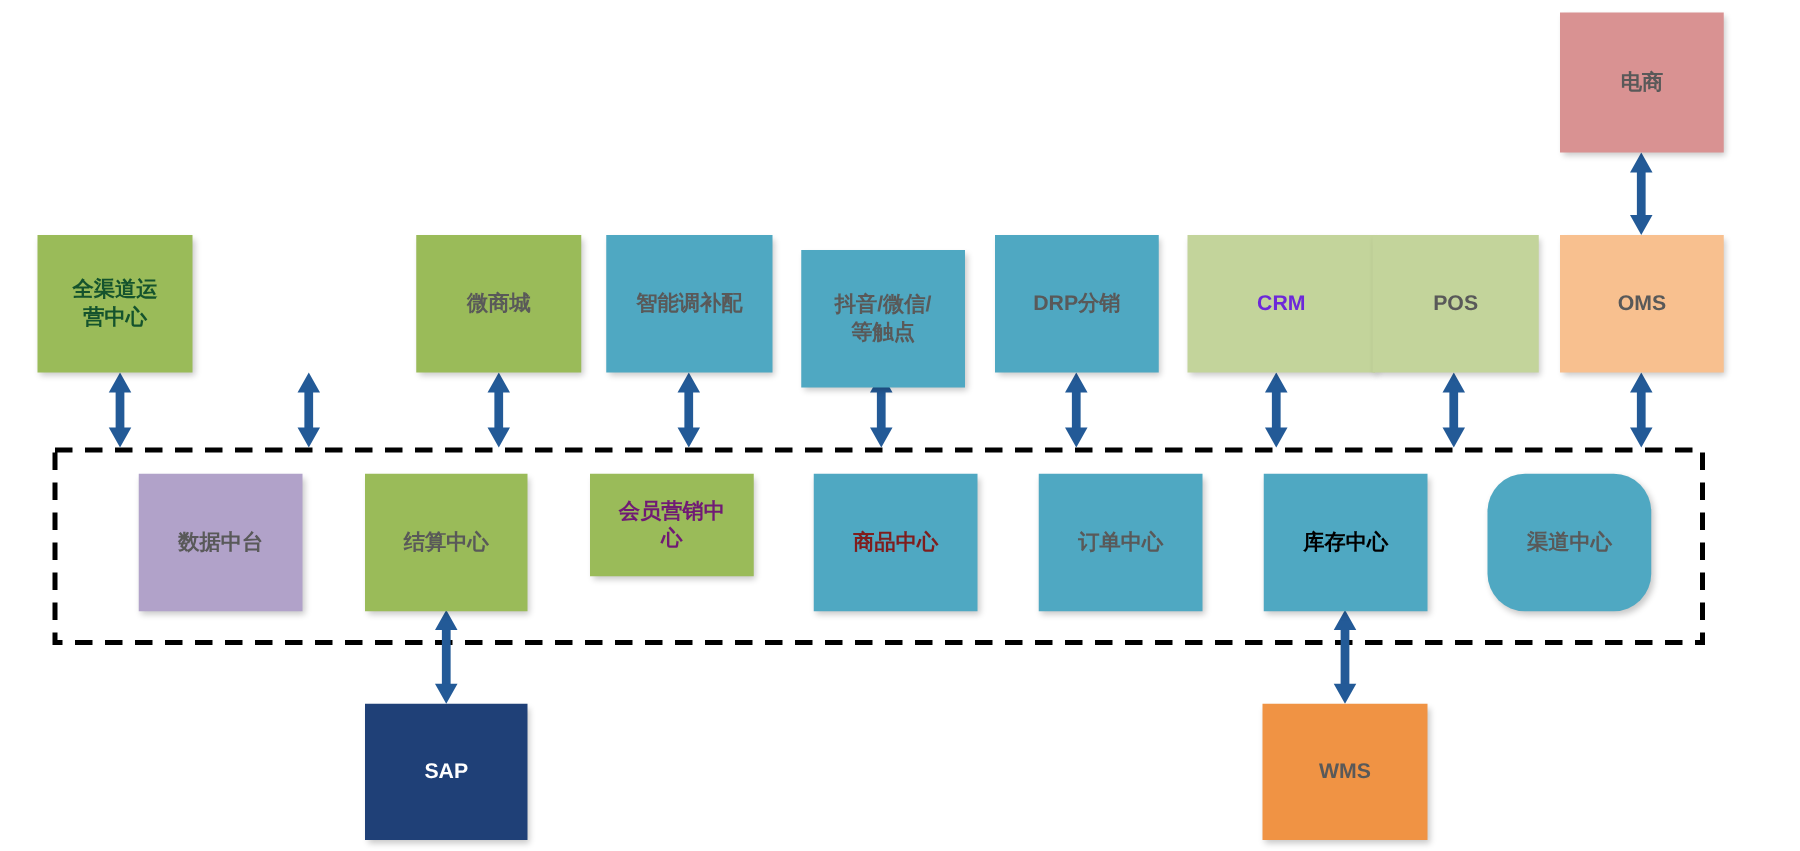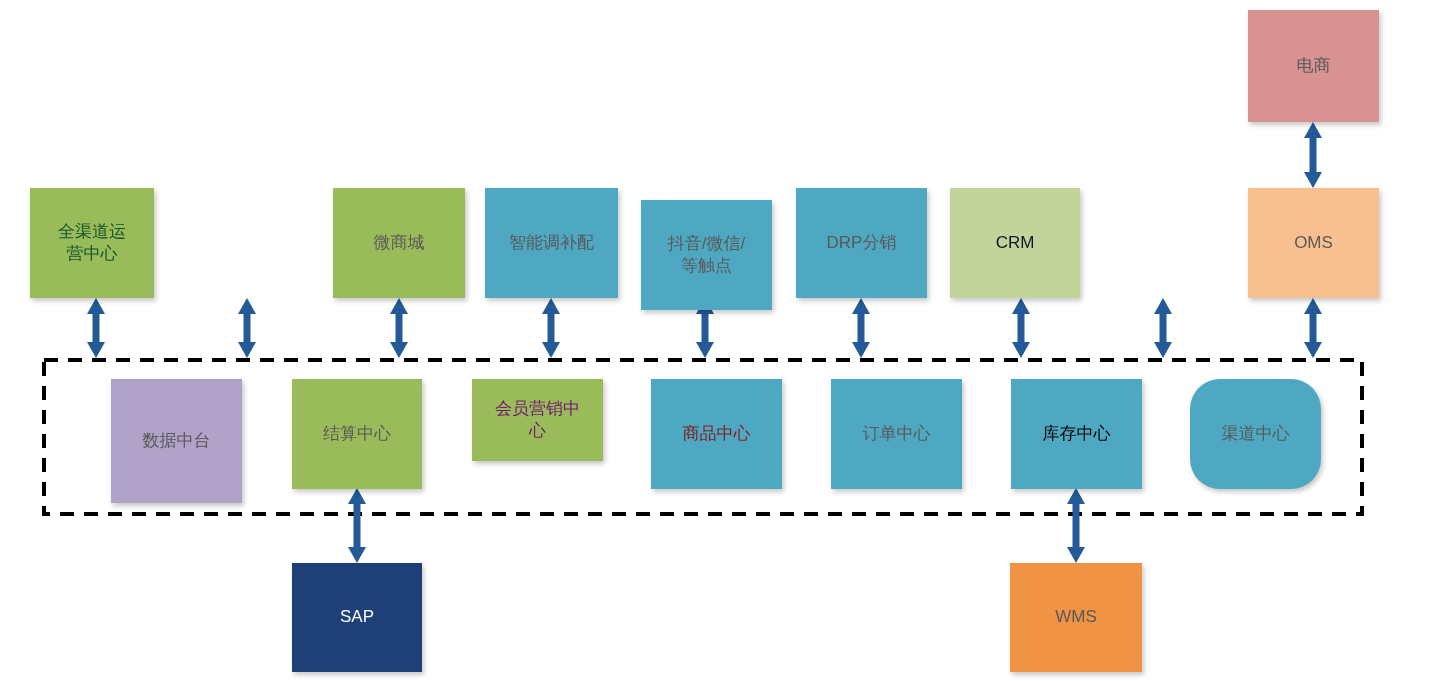--- a/index.html
+++ b/index.html
@@ -30,21 +30,21 @@
     line-height: 1.3;
     padding: 0 20px;
     box-sizing: border-box;
     box-shadow: 2px 3px 5px rgba(0,0,0,0.22);
   }
   .box-label { display: block; }
 </style>
 </head>
 <body>
 
-<div class="canvas" style="background: rgb(255, 255, 255);">
+<div class="canvas" style="background: rgb(255, 255, 255); font-weight: bold;">
 
   <svg class="wires" width="1440" height="681" viewBox="0 0 1440 681">
 
     <rect x="44" y="360" width="1318" height="154" fill="none" stroke-width="4" stroke-dasharray="14 10" style="stroke: rgb(0, 0, 0);"></rect>
 
     <g style="color: rgb(35, 90, 151);">
 
       <g>
         <line x1="96" y1="311" x2="96" y2="345" stroke="currentColor" stroke-width="7"></line>
         <polygon points="87,314 105,314 96,298" fill="currentColor"></polygon>
@@ -123,28 +123,31 @@
   </div>
   <div class="box" style="left: 485px; top: 188px; width: 133px; height: 110px; background: rgb(79, 168, 194); color: rgb(89, 89, 89);">
     <span class="box-label">智能调补配</span>
   </div>
   <div class="box" style="left: 641px; top: 200px; width: 131px; height: 110px; background: rgb(79, 168, 194); color: rgb(89, 89, 89);">
     <span class="box-label">抖音/微信/等触点</span>
   </div>
   <div class="box" style="left: 796px; top: 188px; width: 131px; height: 110px; background: rgb(79, 168, 194); color: rgb(89, 89, 89);">
     <span class="box-label">DRP分销</span>
   </div>
-  <div class="box" style="left: 950px; top: 188px; width: 130px; height: 110px; background: rgb(195, 212, 155); color: #0f172a;">
+  <div class="box" style="left: 950px; top: 188px; width: 150px; height: 110px; background: rgb(195, 212, 155); color: #6d28d9;">
     <span class="box-label">CRM</span>
+  </div>
+  <div class="box" style="left: 1098px; top: 188px; width: 133px; height: 110px; background: rgb(195, 212, 155); color: rgb(89, 89, 89);">
+    <span class="box-label">POS</span>
   </div>
   <div class="box" style="left: 1248px; top: 188px; width: 131px; height: 110px; background: rgb(248, 192, 143); color: rgb(89, 89, 89);">
     <span class="box-label">OMS</span>
   </div>
 
-  <div class="box" style="left: 111px; top: 379px; width: 131px; height: 124px; background: rgb(177, 162, 201); color: rgb(89, 89, 89);">
+  <div class="box" style="left: 111px; top: 379px; width: 131px; height: 110px; background: rgb(177, 162, 201); color: rgb(89, 89, 89);">
     <span class="box-label">数据中台</span>
   </div>
   <div class="box" style="left: 292px; top: 379px; width: 130px; height: 110px; background: rgb(154, 187, 89); color: rgb(89, 89, 89);">
     <span class="box-label">结算中心</span>
   </div>
   <div class="box" style="left: 472px; top: 379px; width: 131px; height: 82px; background: rgb(154, 187, 89); color: #701a75;">
     <span class="box-label">会员营销中心</span>
   </div>
   <div class="box" style="left: 651px; top: 379px; width: 131px; height: 110px; background: rgb(79, 168, 194); color: #7f1d1d;">
     <span class="box-label">商品中心</span>

